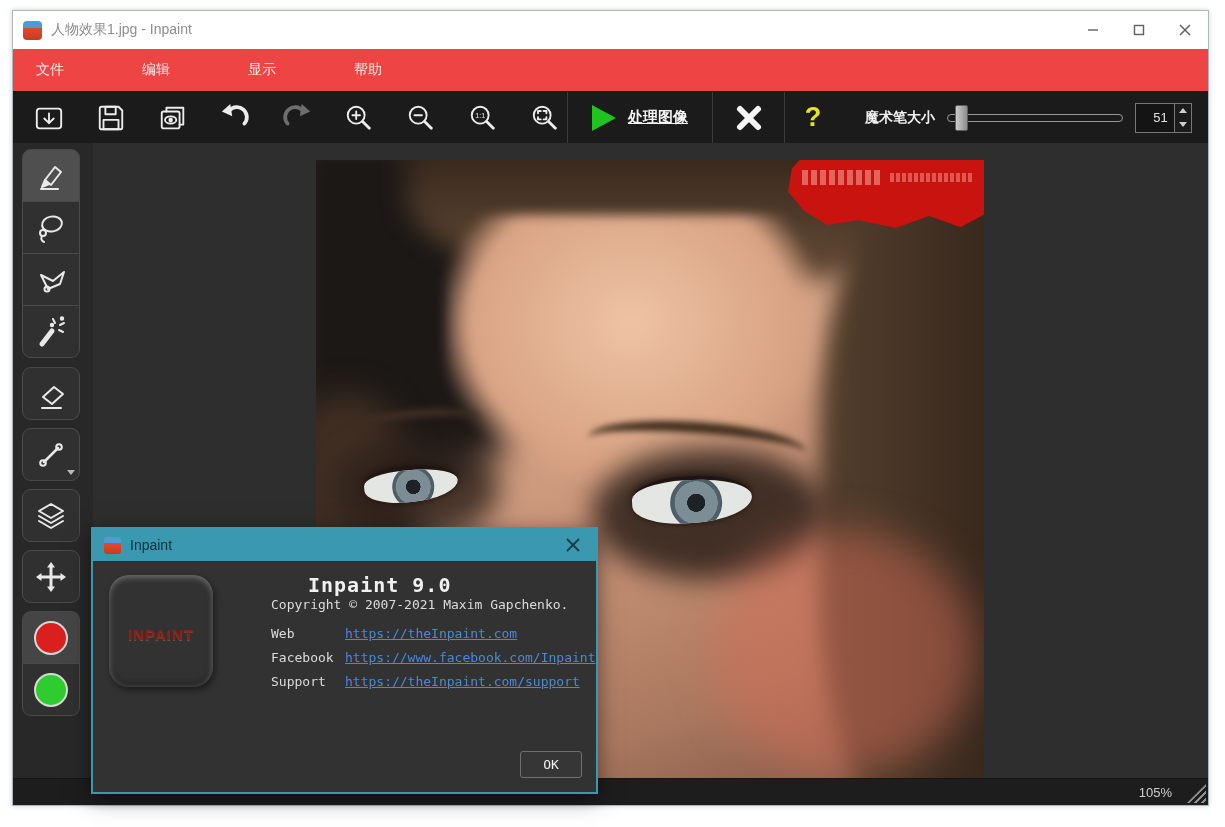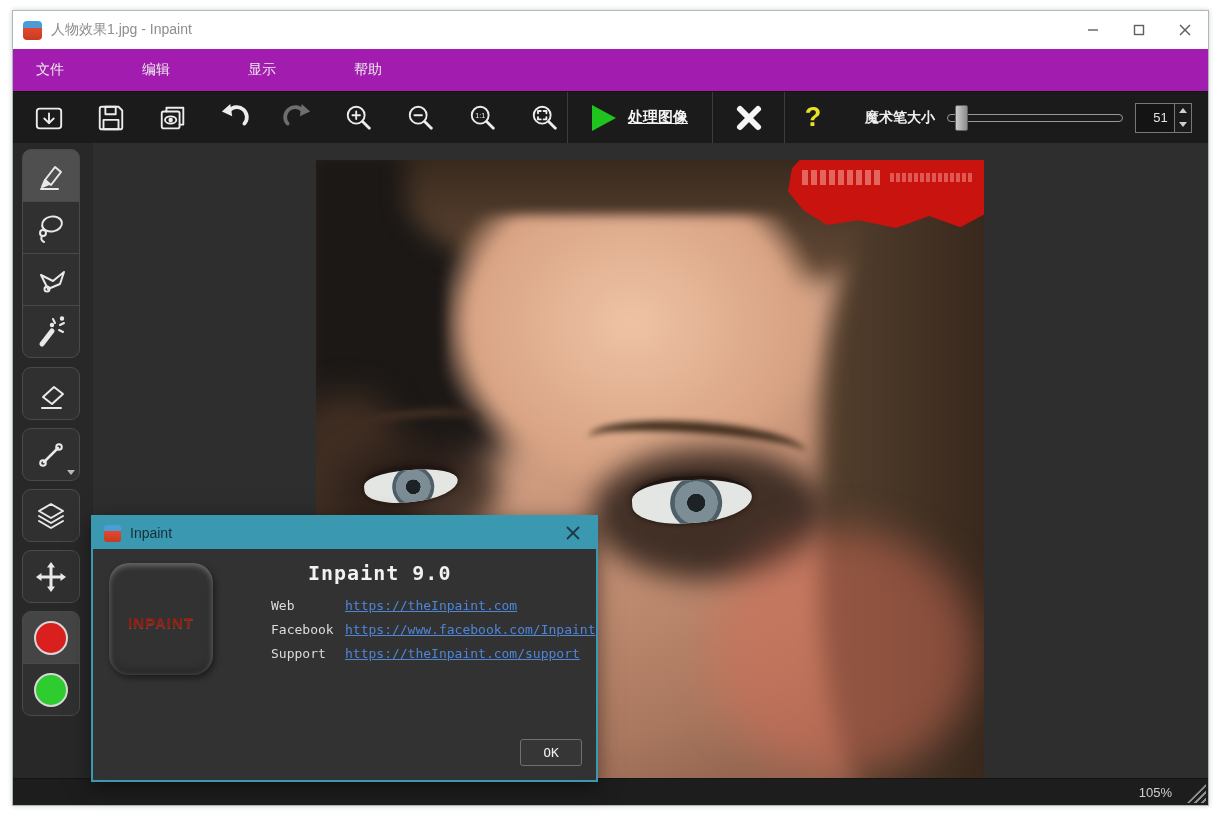--- a/index.html
+++ b/index.html
@@ -14,21 +14,21 @@
   .titlebar { height:38px; background:#ffffff; display:flex; align-items:center; flex:0 0 auto; }
   .titlebar-left { display:flex; align-items:center; gap:9px; padding-left:10px; flex:1; }
   .app-icon { width:19px; height:19px; border-radius:4px;
               background:linear-gradient(180deg,#4c9cd8 0%,#4c9cd8 38%,#e0492f 38%,#c93a20 100%); }
   .title-text { font-size:14px; color:#8d8d8d; }
   .win-controls { display:flex; height:100%; }
   .win-btn { width:46px; height:100%; display:flex; align-items:center; justify-content:center; }
   .win-btn svg { stroke:#5f5f5f; stroke-width:1.4; fill:none; }
 
   
-  .menubar { height:42px; background:#a21caf; display:flex; align-items:center; gap:78px;
+  .menubar { height:42px; background:#ef4444; display:flex; align-items:center; gap:78px;
              padding-left:23px; flex:0 0 auto;font-family:Liberation Mono, monospace; }
   .menu-item { color:#ececec; font-size:14px; cursor:default; }
 
   
   .toolbar { height:52px; background:#1b1b1b; border-top:1px solid #121212; display:flex;
              align-items:center; flex:0 0 auto; }
   .tb-icons { display:flex; gap:18px; padding-left:14px; align-items:center; }
   .tbtn { width:44px; height:44px; display:flex; align-items:center; justify-content:center; }
   .tbtn svg { stroke:#ededed; stroke-width:2; fill:none; stroke-linecap:round; stroke-linejoin:round; }
   .tbtn.disabled svg { stroke:#6e6e6e; }
@@ -131,21 +131,21 @@
 
   
   .statusbar { height:27px; background:#1d1d1d; border-top:1px solid #141414; display:flex;
                align-items:center; justify-content:flex-end; padding-right:36px; color:#cfcfcf;
                font-size:13px; flex:0 0 auto; position:relative; }
   .grip { position:absolute; right:2px; bottom:2px; width:19px; height:19px;
           background:repeating-linear-gradient(135deg,rgba(0,0,0,0) 0 3px,#8f8f8f 3px 5px);
           clip-path:polygon(100% 0,100% 100%,0 100%); }
 
   
-  .dialog { position:absolute; left:78px; top:504px; width:507px; height:267px; z-index:20;
+  .dialog { position:absolute; left:78px; top:516px; width:507px; height:267px; z-index:20;
             border:2px solid #3a98b1; background:#323232; box-shadow:0 5px 20px rgba(0,0,0,.5); }
   .dlg-titlebar { height:32px; background:#3a98b1; display:flex; align-items:center; gap:9px;
                   padding:0 11px; }
   .dlg-icon { width:17px; height:17px; border-radius:3px;
               background:linear-gradient(180deg,#4c9cd8 0%,#4c9cd8 38%,#e0492f 38%,#c93a20 100%); }
   .dlg-title { color:#13303a; font-size:14px; }
   .dlg-close { margin-left:auto; display:flex; align-items:center; justify-content:center;
                width:24px; height:24px; }
   .dlg-close svg { stroke:#1c3a44; stroke-width:1.8; fill:none; }
   .dlg-body { position:relative; height:229px; font-family:"DejaVu Sans Mono","Liberation Mono",monospace;
@@ -427,20 +427,21 @@
               <line x1="13" y1="1" x2="1" y2="13"></line>
             </svg>
         </span>
       </div>
       <div class="dlg-body">
         <div class="about-icon">
           <span>INPAINT</span>
         </div>
         <div class="about-text">
           <div class="about-heading">Inpaint 9.0</div>
+          <div class="about-line">Copyright © 2007-2021 Maxim Gapchenko.</div>
           <div class="link-rows">
             <div class="link-row">
               <span class="link-label">Web</span>
               <a class="link-url">https://theInpaint.com</a>
             </div>
             <div class="link-row">
               <span class="link-label">Facebook</span>
               <a class="link-url">https://www.facebook.com/Inpaint</a>
             </div>
             <div class="link-row">

